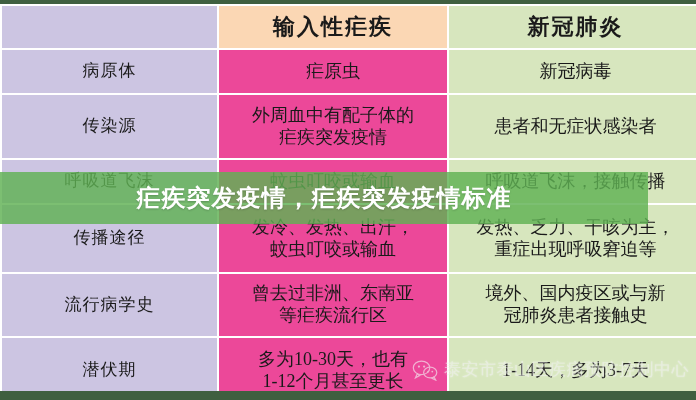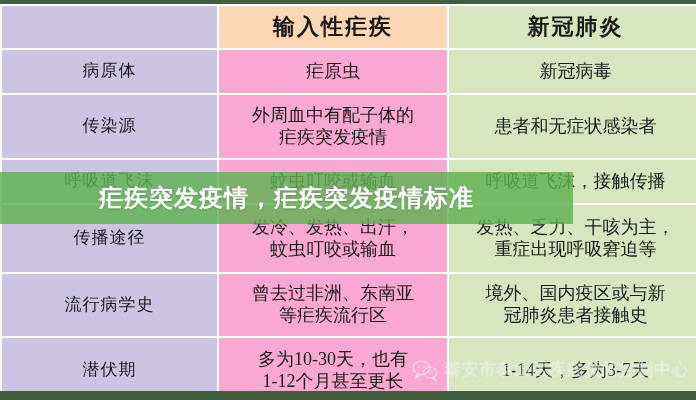--- a/index.html
+++ b/index.html
@@ -61,21 +61,21 @@
 
   table.compare td {
     text-align: center;
     vertical-align: middle;
     color: #1a1a1a;
     line-height: 1.22;
     padding: 2px 4px;
   }
 
   td.lbl  { background: #ccc5e2; font-size: 17px; letter-spacing: 1px; }
-  td.mal  { background: #f9a8d4; font-size: 18px; }
+  td.mal  { background: #ec4899; font-size: 18px; }
   td.cov  { background: #d7e6be; font-size: 18px; }
 
   
   tr.head td.lbl { background: #ccc5e2; }
   tr.head td.mal,
   tr.head td.cov {
     font-size: 22px;
     font-weight: bold;
     letter-spacing: 2px;
   }
@@ -91,21 +91,21 @@
   tr.r-5    { height: 62px; }
   tr.r-6    { height: 65px; }
 
   .cellline { display: block; white-space: nowrap; }
 
   
   #banner {
     position: absolute;
     left: 0;
     top: 172px;
-    width: 573px;
+    width: 648px;
     height: 52px;
     background: rgba(95, 177, 83, 0.82);
     z-index: 10;
     display: flex;
     align-items: center;
     justify-content: center;
   }
 
   #banner-text {
     font-family: "DejaVu Sans", "Liberation Sans", sans-serif;

